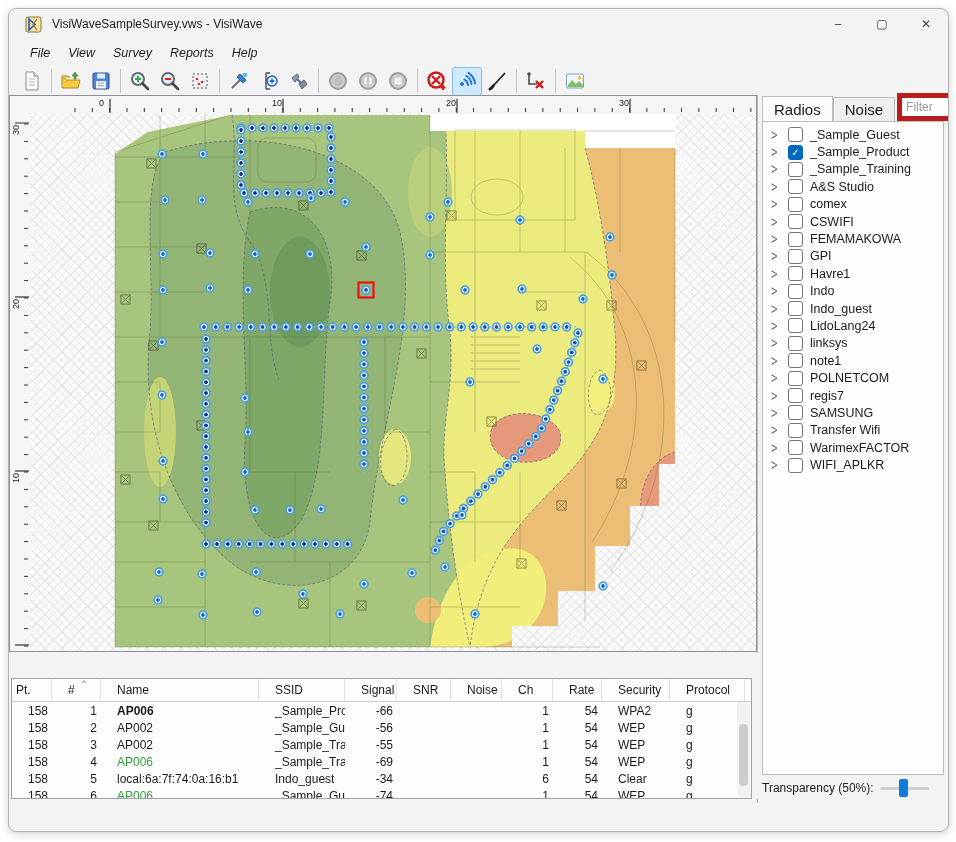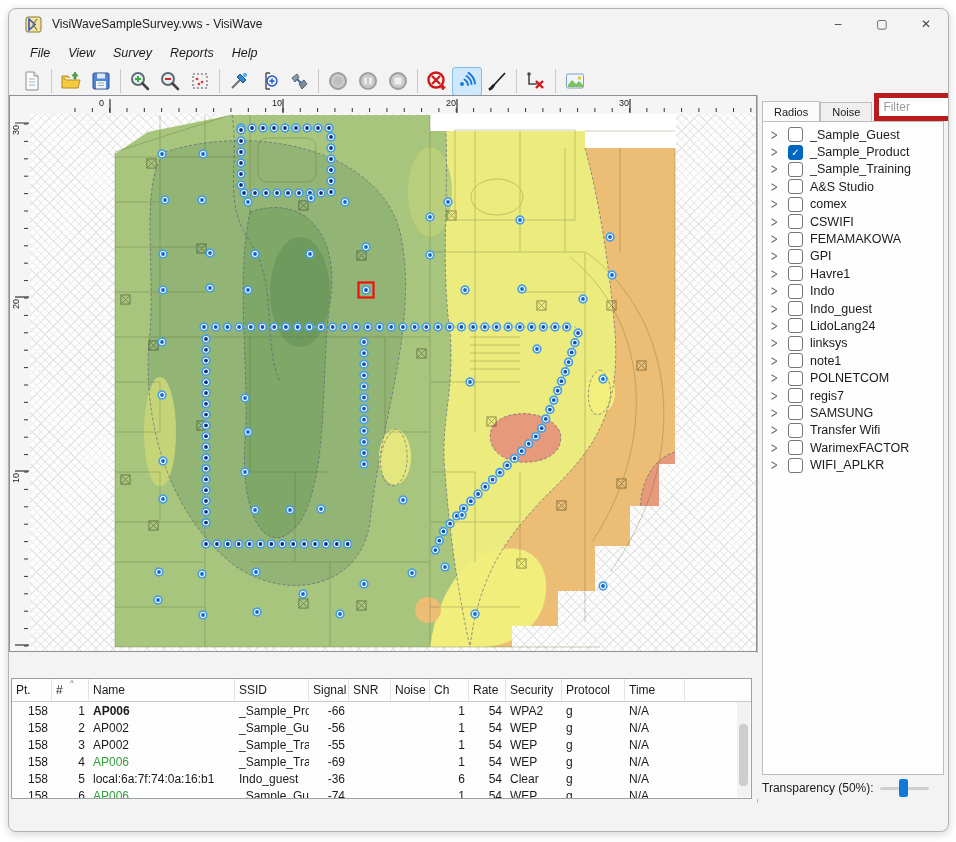--- a/index.html
+++ b/index.html
@@ -29,21 +29,21 @@
   #ruler-corner{position:absolute;left:0;top:0;width:20px;height:18px;background:#f5f5f5;border-right:1px solid #c8c8c8;border-bottom:1px solid #c8c8c8;}
   #hruler{position:absolute;left:20px;top:0;width:726px;height:18px;background:#f5f5f5;border-bottom:1px solid #c8c8c8;}
   #vruler{position:absolute;left:0;top:18px;width:20px;height:537px;background:#f5f5f5;border-right:1px solid #c8c8c8;}
   #map-canvas{position:absolute;left:20px;top:18px;width:726px;height:537px;overflow:hidden;
       background:
         repeating-linear-gradient(45deg,#e7e7e7 0 1px,transparent 1px 6px),
         repeating-linear-gradient(-45deg,#e7e7e7 0 1px,transparent 1px 6px),#fdfdfd;}
   
   #right-panel{position:absolute;right:0;top:86px;width:191px;height:708px;background:#f3f3f3;border-left:1px solid #b9b9b9;box-sizing:border-box;}
   .rp-tabs{position:absolute;left:4px;top:4px;right:4px;height:22px;display:flex;align-items:flex-end;}
-  .tab{font-size:11px;color:#1b1b1b;padding:3px 11px;border:1px solid #bdbdbd;background:#efefef;border-bottom:none;}
+  .tab{font-size:15px;color:#1b1b1b;padding:3px 11px;border:1px solid #bdbdbd;background:#efefef;border-bottom:none;}
   .tab.active{background:#fbfbfb;position:relative;z-index:2;padding-top:4px;}
   .rp-filter{margin-left:2px;width:62px;height:18px;border:5px solid #b91c1c;background:#fff;font-size:12px;padding:0 4px;color:#1b1b1b;font-family:"Liberation Sans",sans-serif;}
   .rp-filter::placeholder{color:#9a9a9a;}
   #radio-tree{position:absolute;left:4px;top:26px;right:4px;bottom:28px;background:#fdfdfd;border:1px solid #bdbdbd;overflow:hidden;padding-top:4px;}
   .tree-item{display:flex;align-items:center;height:17.4px;padding-left:8px;}
   .chev{width:14px;color:#5f5f5f;font-size:11px;transform:scaleY(1.25);}
   .cbx{width:13px;height:13px;border:1px solid #767676;border-radius:3px;background:#fff;margin:0 7px 0 3px;flex:0 0 auto;
        display:flex;align-items:center;justify-content:center;font-size:10px;color:#fff;}
   .cbx.checked{background:#0067c0;border-color:#0067c0;}
   .tree-label{font-size:12.5px;color:#1b1b1b;white-space:nowrap;}
@@ -52,21 +52,21 @@
   #transparency-slider{position:relative;flex:1;height:18px;margin-left:6px;}
   #transparency-slider .track{position:absolute;left:0;right:0;top:8px;height:3px;background:#cfcfcf;border-radius:2px;}
   #transparency-slider .thumb{position:absolute;left:40%;top:0;width:9px;height:18px;background:#0f7ad8;border-radius:2px;}
   
   #wifi-panel{position:absolute;left:0;top:644px;width:749px;height:146px;background:#f3f3f3;}
   .wp-tabs{position:absolute;left:6px;top:2px;height:22px;display:flex;align-items:flex-end;}
   .wp-filter-label{font-size:12.5px;color:#1b1b1b;margin:0 6px 3px 16px;}
   .wp-filter{width:72px;height:18px;border:1px solid #a8a8a8;background:#fff;margin-bottom:1px;font-family:"Liberation Sans",sans-serif;}
   #wifi-table{position:absolute;left:2px;top:25px;right:6px;bottom:0;background:#fdfdfd;border:1px solid #9aa0a6;overflow:hidden;}
   .trow{display:grid;grid-template-columns:40px 37px 146px 74px 40px 42px 39px 39px 37px 56px 63px 60px 1fr;
-        height:17px;align-items:center;font-size:12px;color:#1b1b1b;}
+        height:17px;align-items:center;font-size:12px;color:#1b1b1b;gap:12px;}
   .trow.head{height:22px;border-bottom:1px solid #c9c9c9;color:#1b1b1b;}
   .trow.head .cell{border-right:1px solid #e3e3e3;height:100%;display:flex;align-items:center;position:relative;}
   .cell{padding:0 4px;white-space:nowrap;overflow:hidden;}
   .cell.r{text-align:right;justify-content:flex-end;}
   .cell.name-green{color:#33a23d;}
   .cell.name-bold{font-weight:bold;}
   .sort-caret{position:absolute;top:-1px;left:18px;font-size:8px;color:#555;}
   #tbl-scroll{position:absolute;right:1px;top:23px;width:13px;bottom:1px;background:#f2f2f2;}
   #tbl-thumb{position:absolute;left:2px;top:22px;width:9px;height:62px;background:#cdcdcd;border-radius:4px;}
   
@@ -1167,21 +1167,21 @@
               <div class="cell">WEP</div>
               <div class="cell">g</div>
               <div class="cell">N/A</div>
               <div></div>
             </div>
             <div class="trow">
               <div class="cell r">158</div>
               <div class="cell r">5</div>
               <div class="cell">local:6a:7f:74:0a:16:b1</div>
               <div class="cell">Indo_guest</div>
-              <div class="cell r">-36</div>
+              <div class="cell r">-34</div>
               <div class="cell r"></div>
               <div class="cell r"></div>
               <div class="cell r">6</div>
               <div class="cell r">54</div>
               <div class="cell">Clear</div>
               <div class="cell">g</div>
               <div class="cell">N/A</div>
               <div></div>
             </div>
             <div class="trow">

